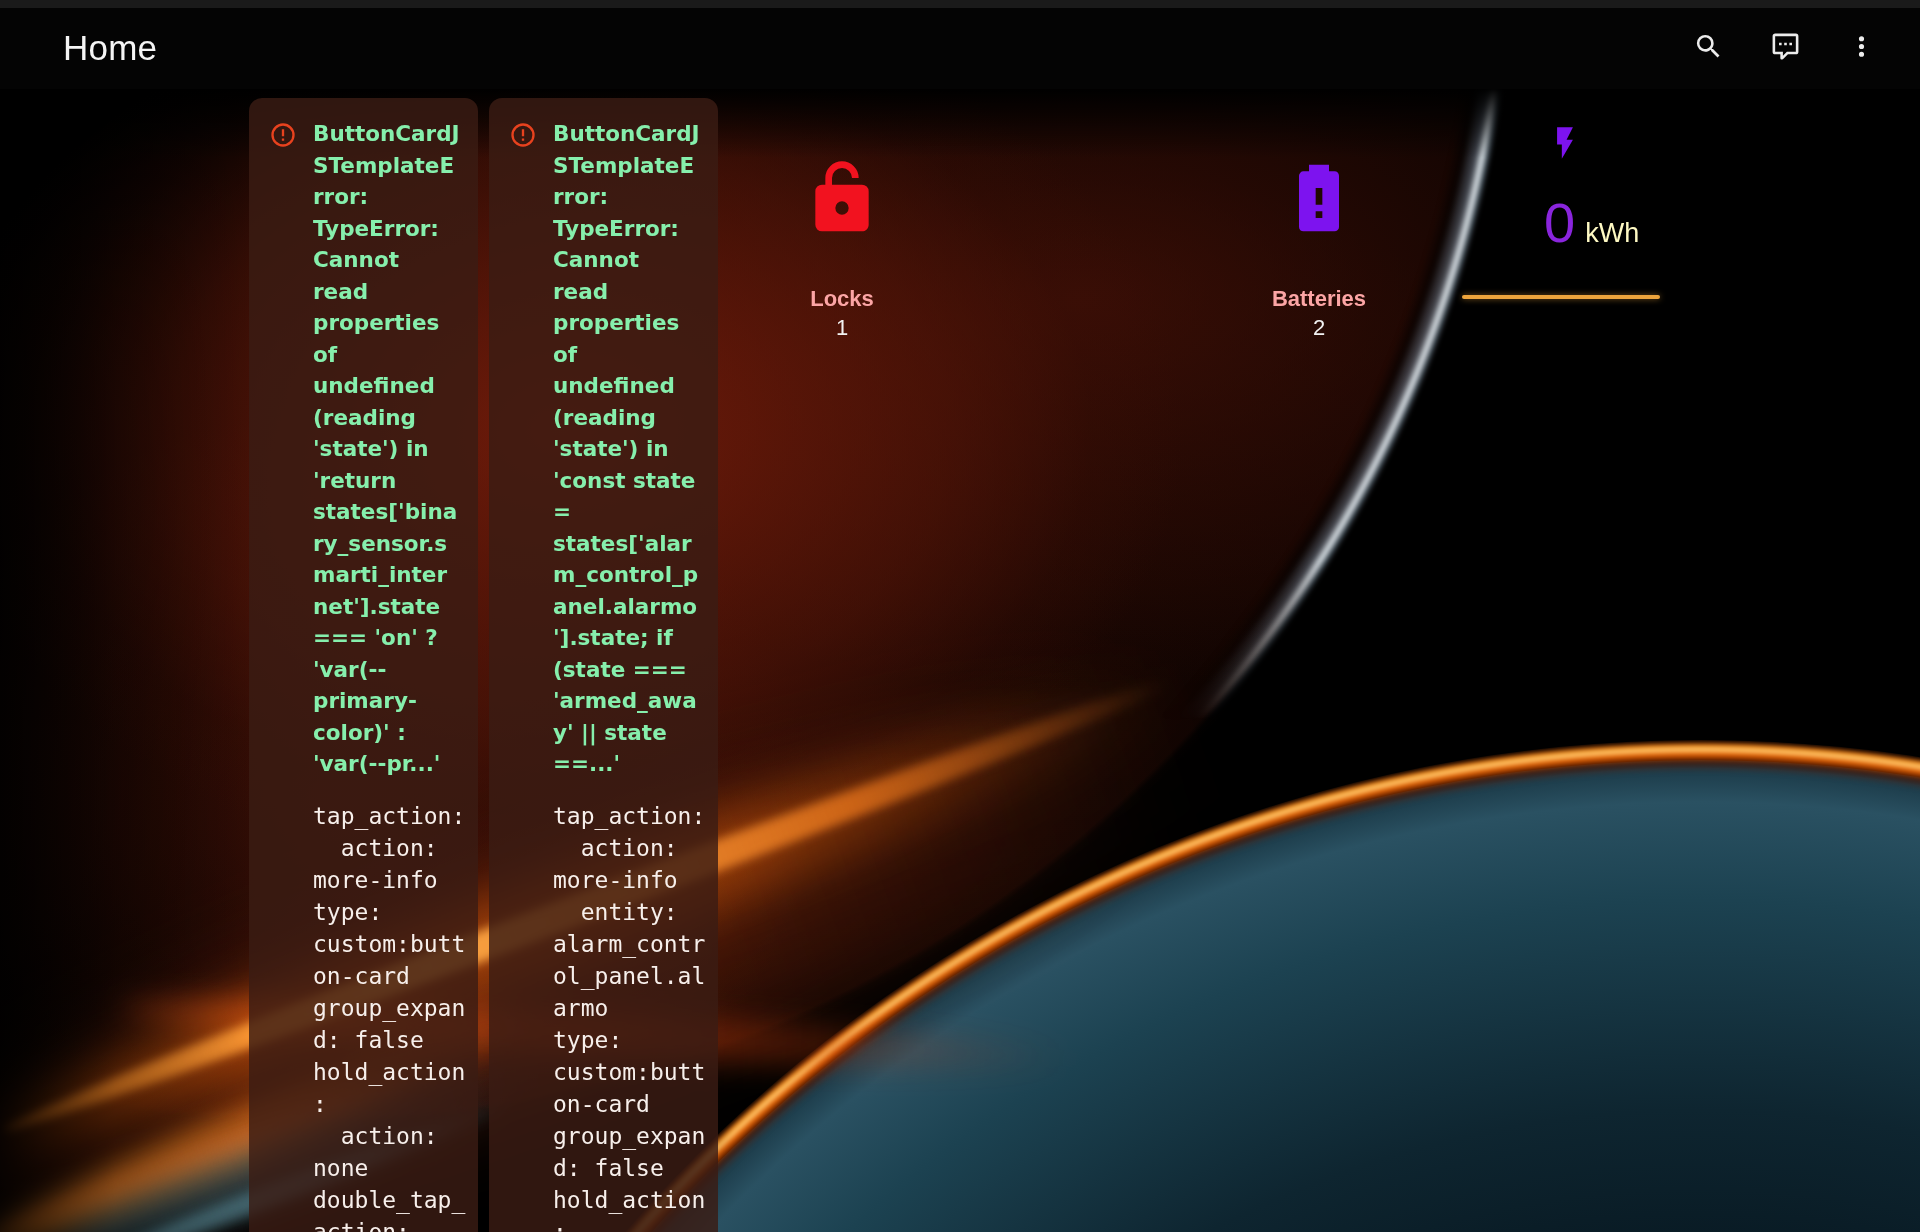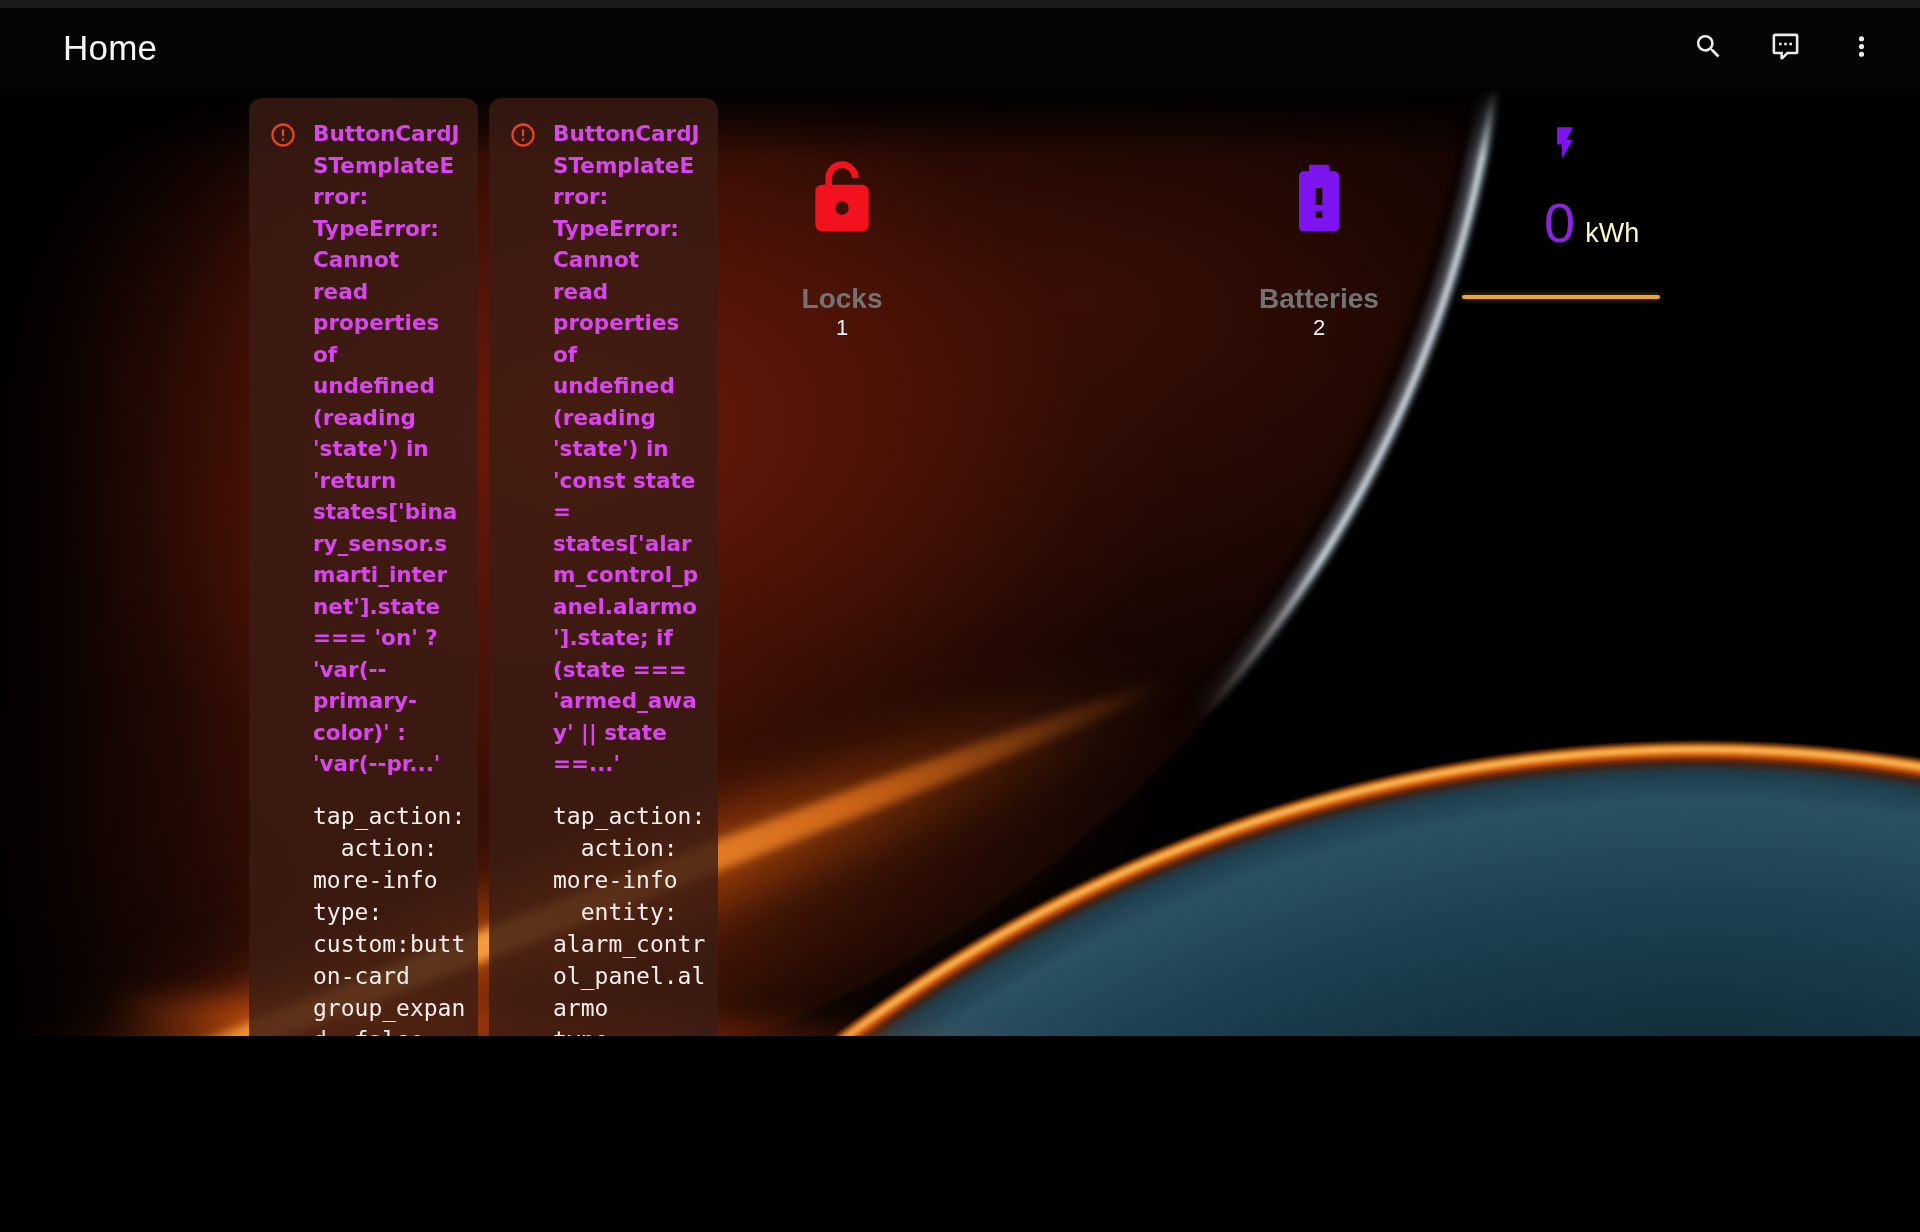--- a/index.html
+++ b/index.html
@@ -1,16 +1,16 @@
 <!DOCTYPE html>
 <html style="--error: #e8421e; --lock-red: #f2121f; --purple: #7d13ef; --energy-purple: #8a25dd; --amber: #eda43c; --header-bg: #040404; --card-bg: rgba(59,28,20,0.82);"><head>
 <meta charset="utf-8">
 <style>
   html,body{margin:0;padding:0;background:#000;}
-  #stage{position:relative;width:1920px;height:1036px;overflow:hidden;background:#000;
+  #stage{position:relative;width:1920px;height:1232px;overflow:hidden;background:#000;
          font-family:"Liberation Sans",sans-serif;}
   #stage *{box-sizing:border-box;}
 
   
   .wallpaper{position:absolute;inset:0;pointer-events:none;}
   .wp{position:absolute;}
   .wp-red{inset:0;background:
     radial-gradient(ellipse 780px 560px at 560px 430px, rgba(125,30,11,0.88), rgba(90,22,8,0.55) 50%, rgba(60,14,5,0.28) 68%, transparent 80%),
     radial-gradient(ellipse 950px 520px at 1080px 300px, rgba(90,22,9,0.60), rgba(60,15,6,0.30) 55%, transparent 75%),
     radial-gradient(ellipse 620px 520px at 350px 800px, rgba(95,24,9,0.50), transparent 75%),
@@ -63,32 +63,32 @@
   .hdr-btn svg{width:31px;height:31px;fill:currentColor;}
   .hdr-search{left:1686px;} .hdr-assist{left:1763px;} .hdr-menu{left:1839px;}
 
   
   .error-card{position:absolute;top:98px;width:229px;min-height:1200px;border-radius:13px;
     background:rgba(59,28,20,0.82);padding:20px 8px 20px 20px;display:flex;align-items:flex-start;z-index:5;}
   .error-card .alert{flex:0 0 28px;width:28px;height:28px;margin-top:3px;margin-right:16px;color:var(--error,#e8421e);}
   .error-card .alert svg{width:28px;height:28px;fill:currentColor;}
   .ec-texts{width:153px;}
   .ec-msg{width:147px;font-family:"DejaVu Sans",sans-serif;font-weight:bold;font-size:21.5px;
-    line-height:31.5px;color:#d946ef;overflow-wrap:anywhere;}
+    line-height:31.5px;color:#86efac;overflow-wrap:anywhere;}
   .ec-yaml{width:153px;margin-top:20px;font-family:"DejaVu Sans Mono",monospace;font-size:23px;
     line-height:32px;color:#f7efeb;white-space:pre-wrap;overflow-wrap:anywhere;}
   .card-1{left:249px;} .card-2{left:489px;}
 
   
   .entity-btn{position:absolute;top:158px;width:160px;display:flex;flex-direction:column;
     align-items:center;cursor:pointer;z-index:5;}
   .entity-btn .eb-icon{width:80px;height:80px;}
   .entity-btn .eb-icon svg{width:80px;height:80px;fill:currentColor;}
   .eb-red{color:var(--lock-red,#f2121f);} .eb-purple{color:var(--purple,#7d13ef);}
-  .eb-label{margin-top:47px;font-size:28px;line-height:27px;font-weight:700;color:#737373;}
+  .eb-label{margin-top:47px;font-size:22px;line-height:27px;font-weight:700;color:#fca5a5;}
   .eb-state{margin-top:3px;font-size:22px;line-height:26px;font-weight:400;color:#f2f2f2;text-align:center;}
   .btn-locks{left:762px;} .btn-lights{left:1000px;} .btn-batteries{left:1239px;}
 
   
   .energy-card{position:absolute;left:1440px;top:112px;width:240px;height:200px;cursor:pointer;z-index:5;}
   .en-bolt{position:absolute;left:106px;top:12px;width:38px;height:38px;color:var(--purple,#7d13ef);}
   .en-bolt svg{width:38px;height:38px;fill:currentColor;}
   .en-valrow{position:absolute;left:104px;top:80px;display:flex;align-items:baseline;color:var(--energy-purple,#8a25dd);}
   .en-value{font-size:56px;line-height:62px;font-weight:300;letter-spacing:1px;}
   .en-unit{font-size:27px;font-weight:400;margin-left:9px;color:#fef9c3;}

